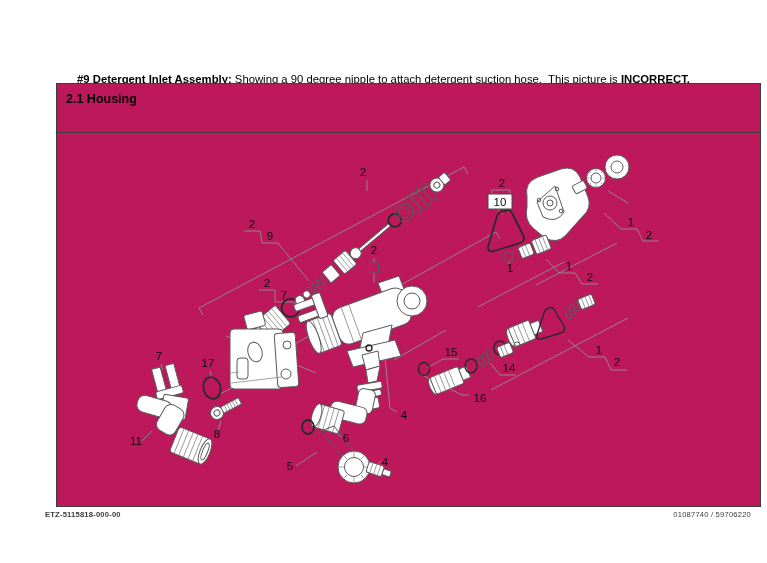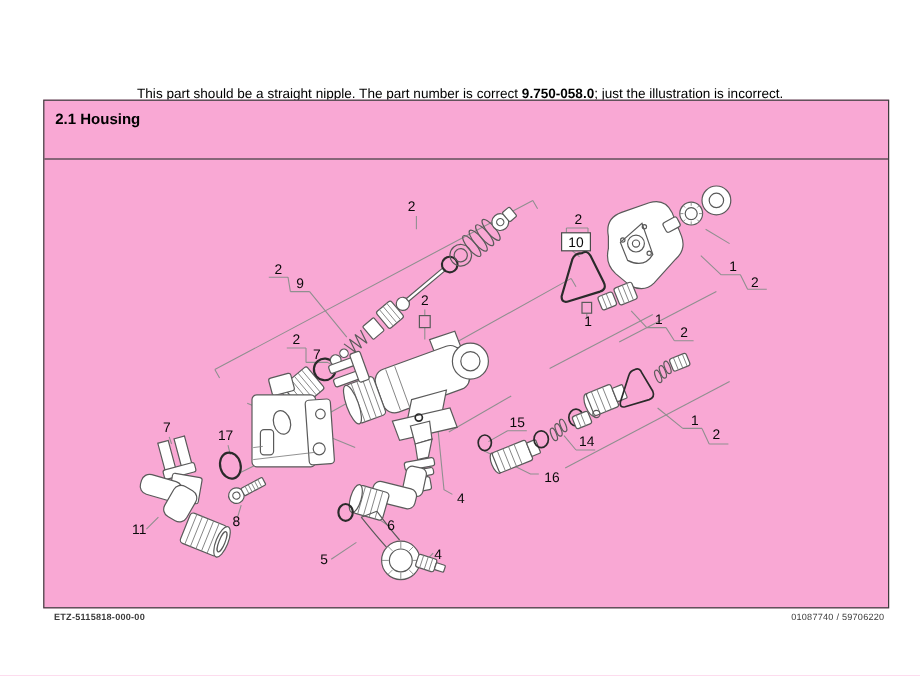--- a/index.html
+++ b/index.html
@@ -8,57 +8,58 @@
     background:#ffffff;color:#000;
     font-family:"Liberation Sans", sans-serif;
   }
   .caption{
     position:absolute;top:47px;left:0;width:767px;
     text-align:center;font-size:11.3px;line-height:13.2px;
     white-space:pre-wrap;color:#000;
   }
   .caption .b{font-weight:bold;}
   .panel{
-    position:absolute;left:36px;top:83px;width:703px;height:422px;
-    border:1px solid #3d3d3d;background:#f9a8d4;
+    position:absolute;left:56px;top:83px;width:703px;height:422px;
+    border:1px solid #3d3d3d;background:#be185d;
   }
   .panel-header{
     position:absolute;left:0;top:0;width:703px;height:48px;
     border-bottom:1px solid #3d3d3d;
   }
   .panel-title{
     position:absolute;left:9px;top:8px;
     font-size:12.5px;font-weight:bold;color:#000;
   }
   .drawing{position:absolute;left:0;top:49px;}
   .footer-left{
     position:absolute;left:45px;top:510px;
     font-size:7.6px;color:#3a3a3a;letter-spacing:.2px;font-weight:bold;
   }
   .footer-right{
-    position:absolute;right:30px;top:510px;
+    position:absolute;right:16px;top:510px;
     font-size:7.6px;color:#3a3a3a;letter-spacing:.2px;
   }
   
   .web{stroke:#8f8f8f;stroke-width:.9;fill:none;}
   .part{stroke:#5a5a5a;stroke-width:1;fill:#ffffff;}
   .part-nf{stroke:#5a5a5a;stroke-width:1;fill:none;}
   .hatch{stroke:#7d7d7d;stroke-width:.7;fill:none;}
   .oring{stroke:#2a2a2a;stroke-width:1.8;fill:none;}
   .oring-thin{stroke:#2a2a2a;stroke-width:1.4;fill:none;}
   .boxed{stroke:#4a4a4a;stroke-width:1;fill:#ffffff;}
   text.callout{
     font-family:"Liberation Sans", sans-serif;
     font-size:11.5px;fill:#0a0a0a;text-anchor:middle;
   }
 </style>
 </head>
 <body>
 
 <div class="caption">
+  <div><span class="b">#9 Detergent Inlet Assembly:</span><span> Showing a 90 degree nipple to attach detergent suction hose.  This picture is </span><span class="b">INCORRECT.</span></div>
   <div><span>This part should be a straight nipple. The part number is correct </span><span class="b">9.750-058.0</span><span>; just the illustration is incorrect.</span></div>
 </div>
 
 <div class="panel">
   <div class="panel-header">
     <span class="panel-title">2.1 Housing</span>
   </div>
 
   <svg class="drawing" width="703" height="373" viewBox="41 133 703 373" xmlns="http://www.w3.org/2000/svg">
 

